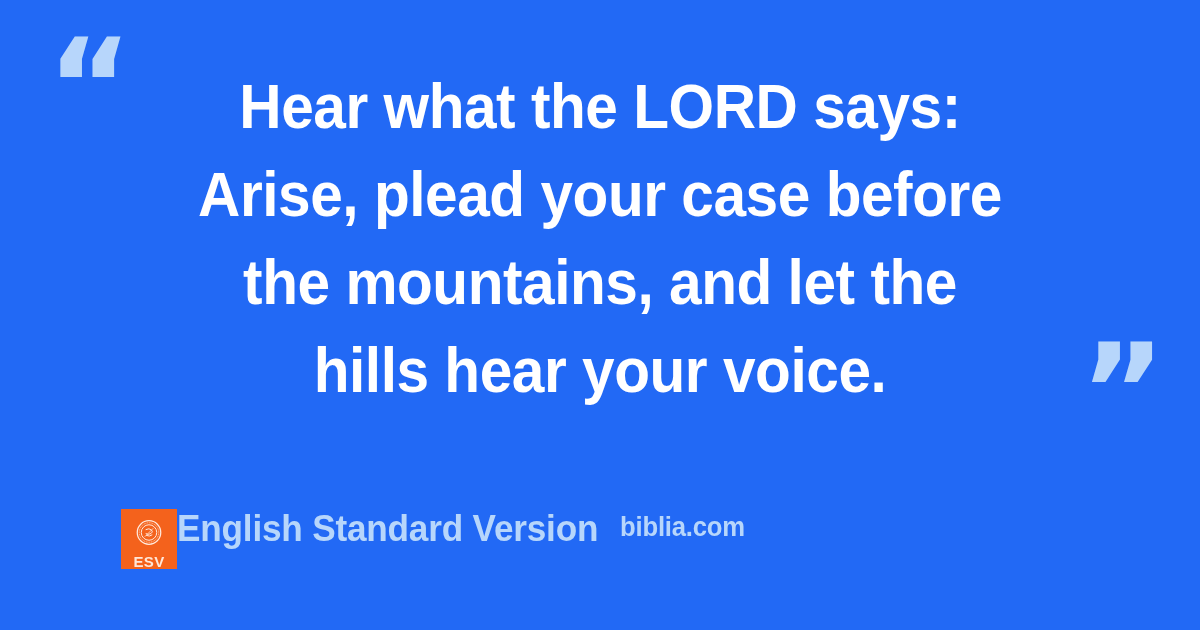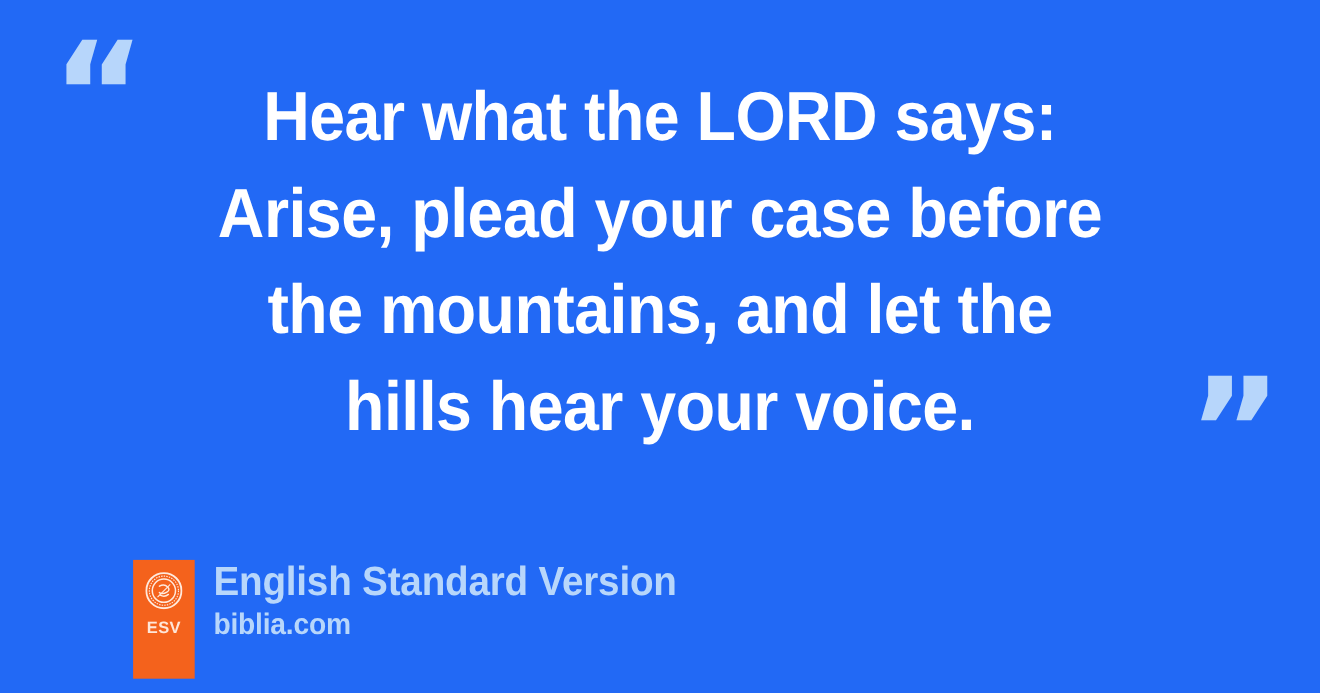--- a/index.html
+++ b/index.html
@@ -68,21 +68,21 @@
     position: absolute;
     left: 121px;
     top: 509px;
     display: flex;
     align-items: flex-start;
   }
 
   #esv-logo {
     position: relative;
     width: 56px;
-    height: 108px;
+    height: 60px;
     background: #f4621c;
     flex: 0 0 auto;
     display: flex;
     flex-direction: column;
     align-items: center;
     justify-content: flex-start;
   }
   #esv-seal {
     margin-top: 11px;
     width: 34px;
@@ -93,23 +93,22 @@
     margin-top: 9px;
     color: #ffe6d8;
     font-family: "Liberation Sans", sans-serif;
     font-weight: 700;
     font-size: 15px;
     letter-spacing: 0.4px;
     line-height: 1;
   }
 
   #attribution-text {
-    margin-left: 17px;
     display: flex;
-    flex-direction: column;
+    flex-direction: row;
     justify-content: space-between;
   }
   #version-name {
     color: #b7d6fb;
     font-family: "Liberation Sans Narrow", "Liberation Sans", sans-serif;
     font-weight: 700;
     font-size: 37px;
     line-height: 40px;
     letter-spacing: -0.2px;
     white-space: nowrap;

